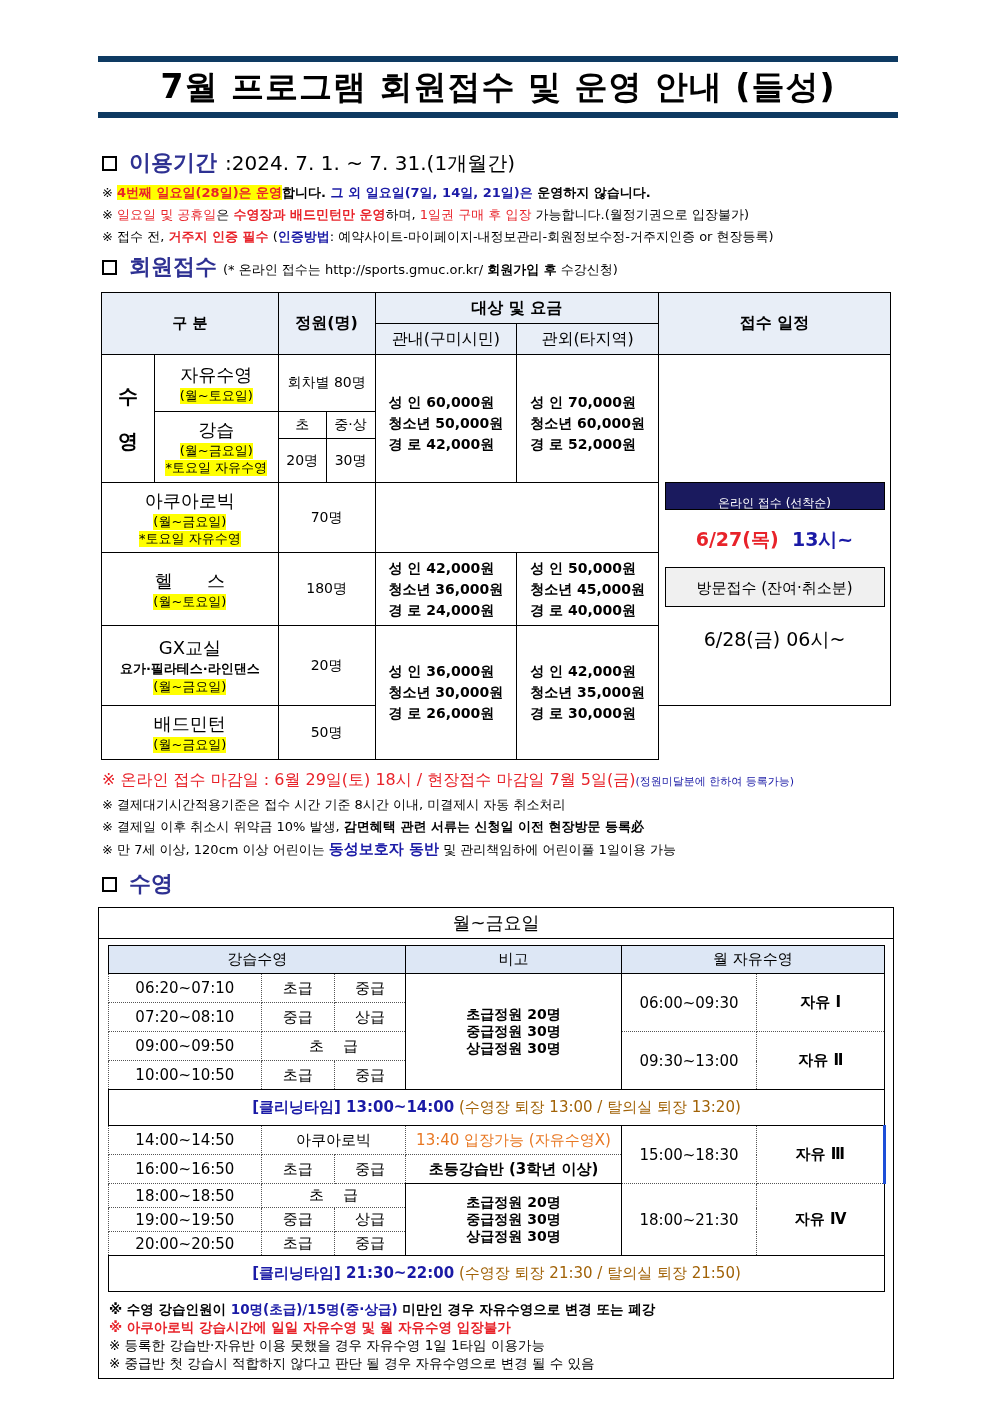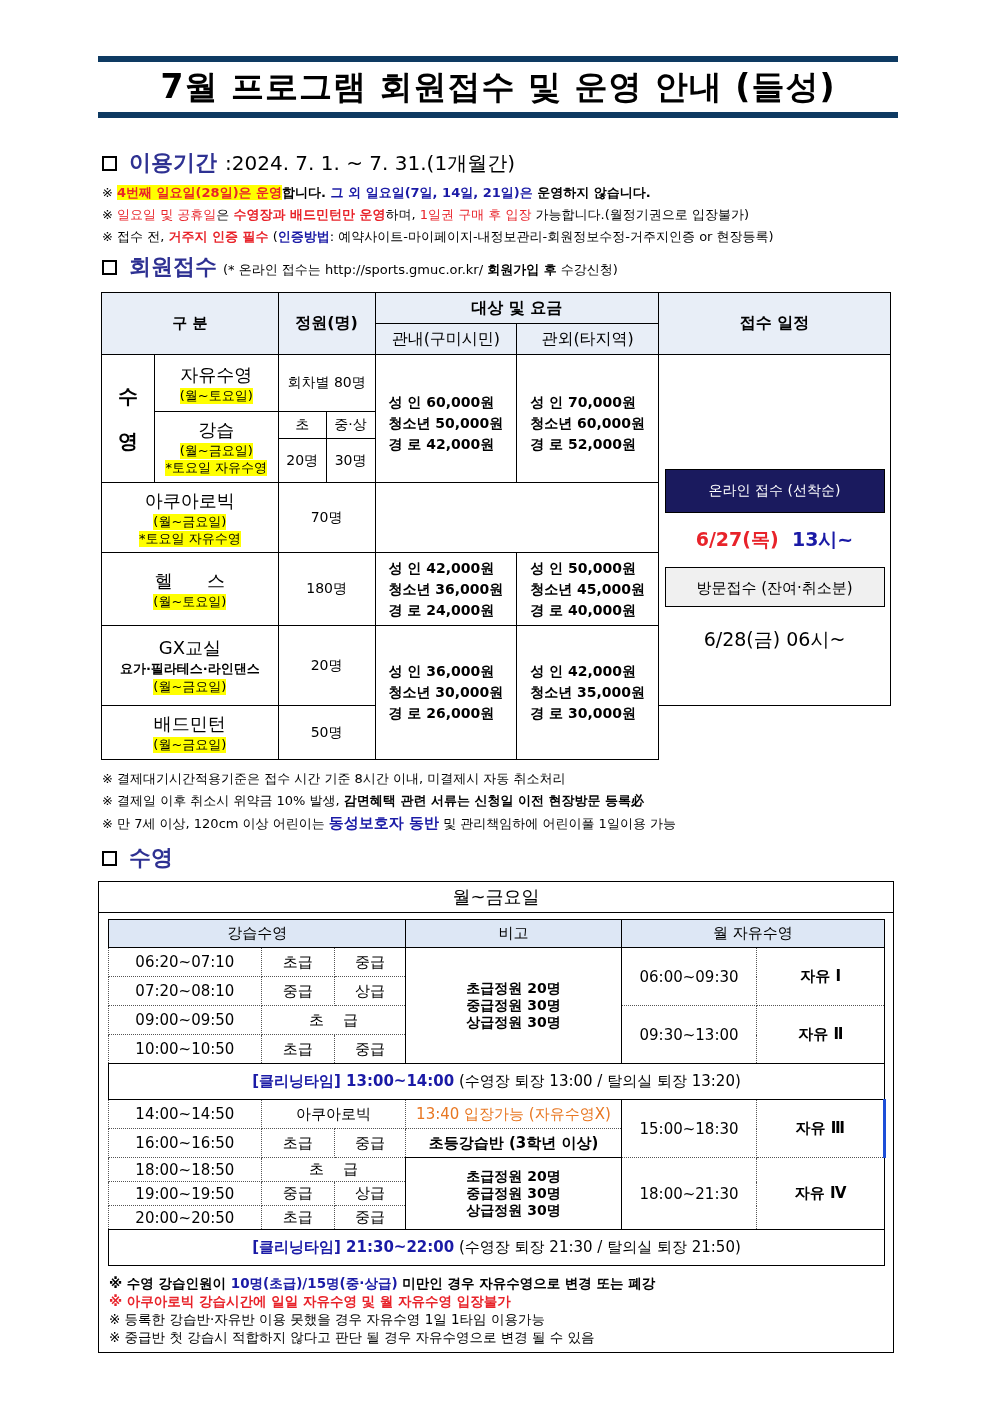--- a/index.html
+++ b/index.html
@@ -18,33 +18,33 @@
   .bold { font-weight: bold; }
   .hl { background: #ffff00; }
   .orange { color: #e87722; }
   table { border-collapse: collapse; }
   .t1 { width: 790px; margin-left: 3px; margin-top: 10px; font-size: 14px; }
   .t1 td { border: 1px solid #000; text-align: center; vertical-align: middle; }
   .t1 .hd { background: #e8eef7; font-size: 16px; }
   .big { font-size: 18px; font-weight: 500; }
   .sub { font-size: 13px; background: #ffff00; display: inline-block; line-height: 16px; }
   .fee { font-size: 14px; font-weight: bold; line-height: 21px; text-align: left; display: inline-block; }
-  .btn-online { display: block; margin: 4px auto; width: 220px; height: 44px; line-height: 40px; background: #1a1a5e; color: #fff; font-size: 14px; border: 1px solid #000; }
+  .btn-online { display: block; margin: 17px auto; width: 220px; height: 28px; line-height: 40px; background: #1a1a5e; color: #fff; font-size: 12px; border: 1px solid #000; }
   .btn-visit { display: block; margin: 0 auto; width: 220px; height: 40px; line-height: 40px; background: #f0f0f0; font-size: 15px; border: 1px solid #000; }
   .date1 { font-size: 19px; font-weight: bold; margin: 14px 0; }
   .date2 { font-size: 19px; margin-top: 20px; }
   .box2 { border: 1px solid #000; margin-top: 10px; width: 796px; padding-bottom: 6px; }
   .box2-title { font-size: 18px; text-align: center; line-height: 30px; border-bottom: 1px solid #000; }
   .t2 { width: 778px; margin: 6px 16px 0 9px; font-size: 15px; }
   .t2 td { border: 1px dotted #555; text-align: center; vertical-align: middle; height: 29px; }
   .t2 .hd { background: #dde7f5; font-size: 15px; height: 28px; border: 1px solid #000; }
   .t2 .solid { border: 1px solid #000; }
   .clean { font-size: 15px; height: 36px !important; border: 1px solid #000 !important; }
   .clean .cb { color: #1a1aa6; font-weight: bold; }
-  .clean .cg { color: #000000; }
+  .clean .cg { color: #a16207; }
   .memo { font-size: 14px; line-height: 17px; font-weight: bold; }
   .foot { font-size: 13.5px; line-height: 18px; padding-left: 10px; margin-top: 8px; white-space: nowrap; }
 </style>
 </head>
 <body>
 
 <div class="page">
   <div class="title-bar"></div>
   <div class="title">7월 프로그램 회원접수 및 운영 안내 (들성)</div>
   <div class="title-bar"></div>
@@ -199,20 +199,23 @@
       <td colspan="2">
         <div class="big">배드민턴</div>
         <span class="sub">(월~금요일)</span>
       </td>
       <td colspan="2">50명</td>
     </tr>
   </tbody>
     </table>
 
   <div style="margin-top:8px">
+    <div class="note" style="font-size:16px;line-height:24px">
+      <span class="red">※ 온라인 접수 마감일 : 6월 29일(토) 18시 / 현장접수 마감일 7월 5일(금)</span><span class="blue" style="font-size:11px">(정원미달분에 한하여 등록가능)</span>
+    </div>
     <div class="note">※ 결제대기시간적용기준은 접수 시간 기준 8시간 이내, 미결제시 자동 취소처리</div>
     <div class="note"><span>※ 결제일 이후 취소시 위약금 10% 발생, </span><span class="bold">감면혜택 관련 서류는 신청일 이전 현장방문 등록必</span></div>
     <div class="note"><span>※ 만 7세 이상, 120cm 이상 어린이는 </span><span class="blue bold" style="font-size:15px">동성보호자 동반</span><span> 및 관리책임하에 어린이풀 1일이용 가능</span></div>
   </div>
 
   <div class="sec-head" style="margin-top:8px">
     <span class="sq"></span>
     <span class="sec-title">수영</span>
   </div>
 

